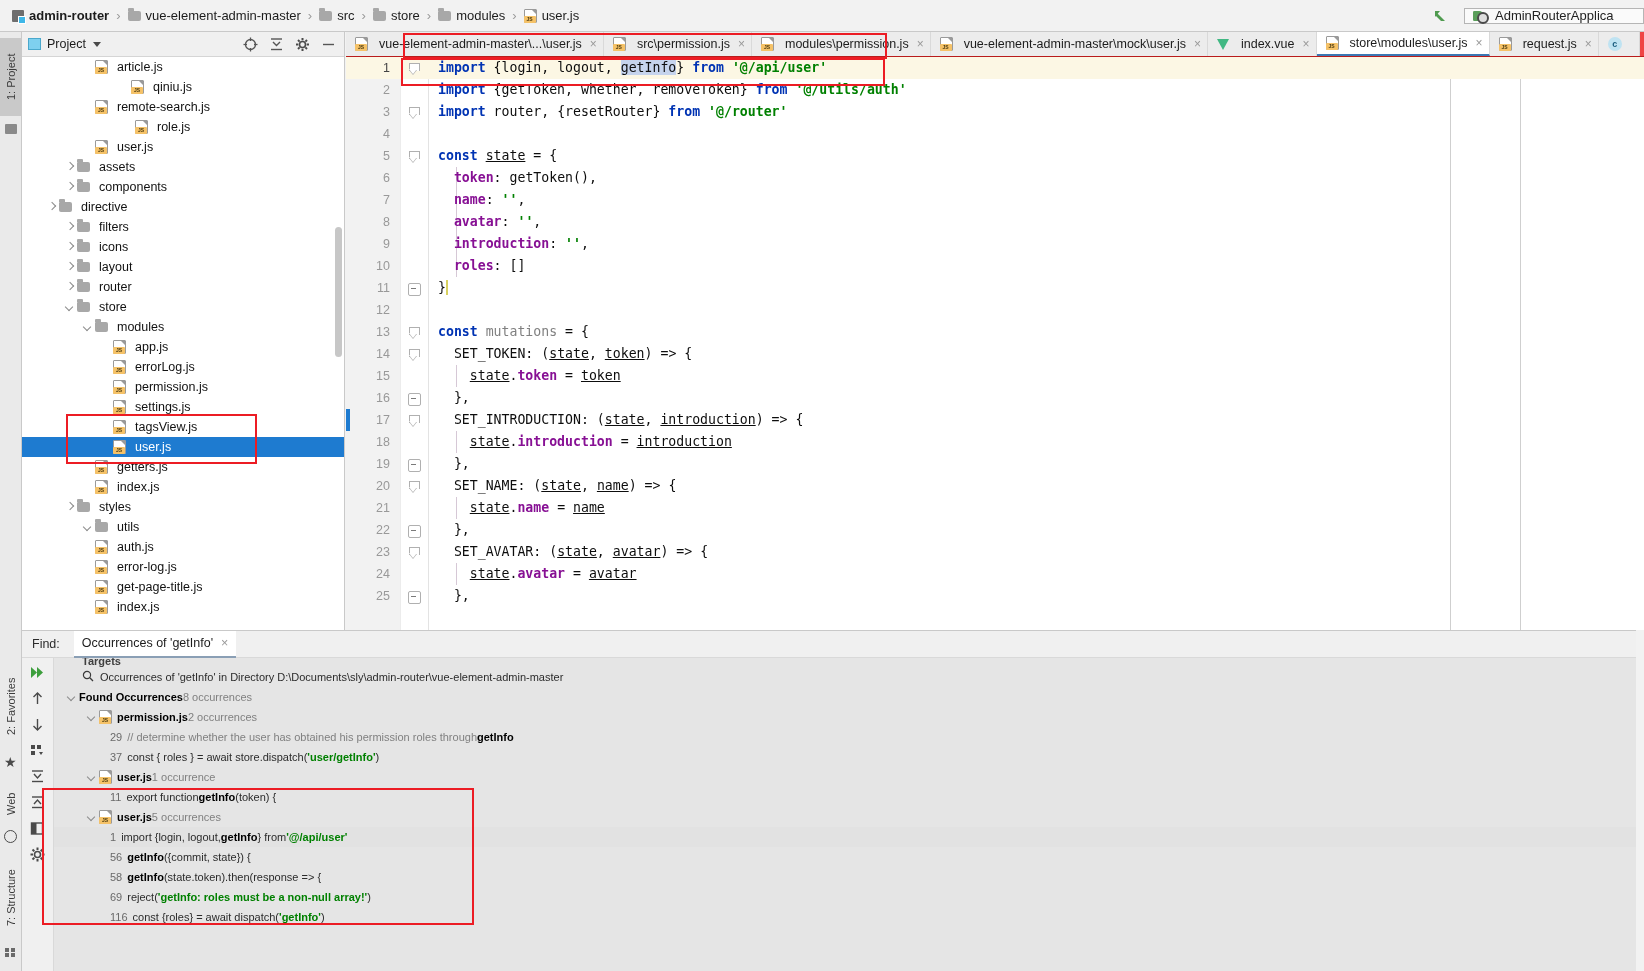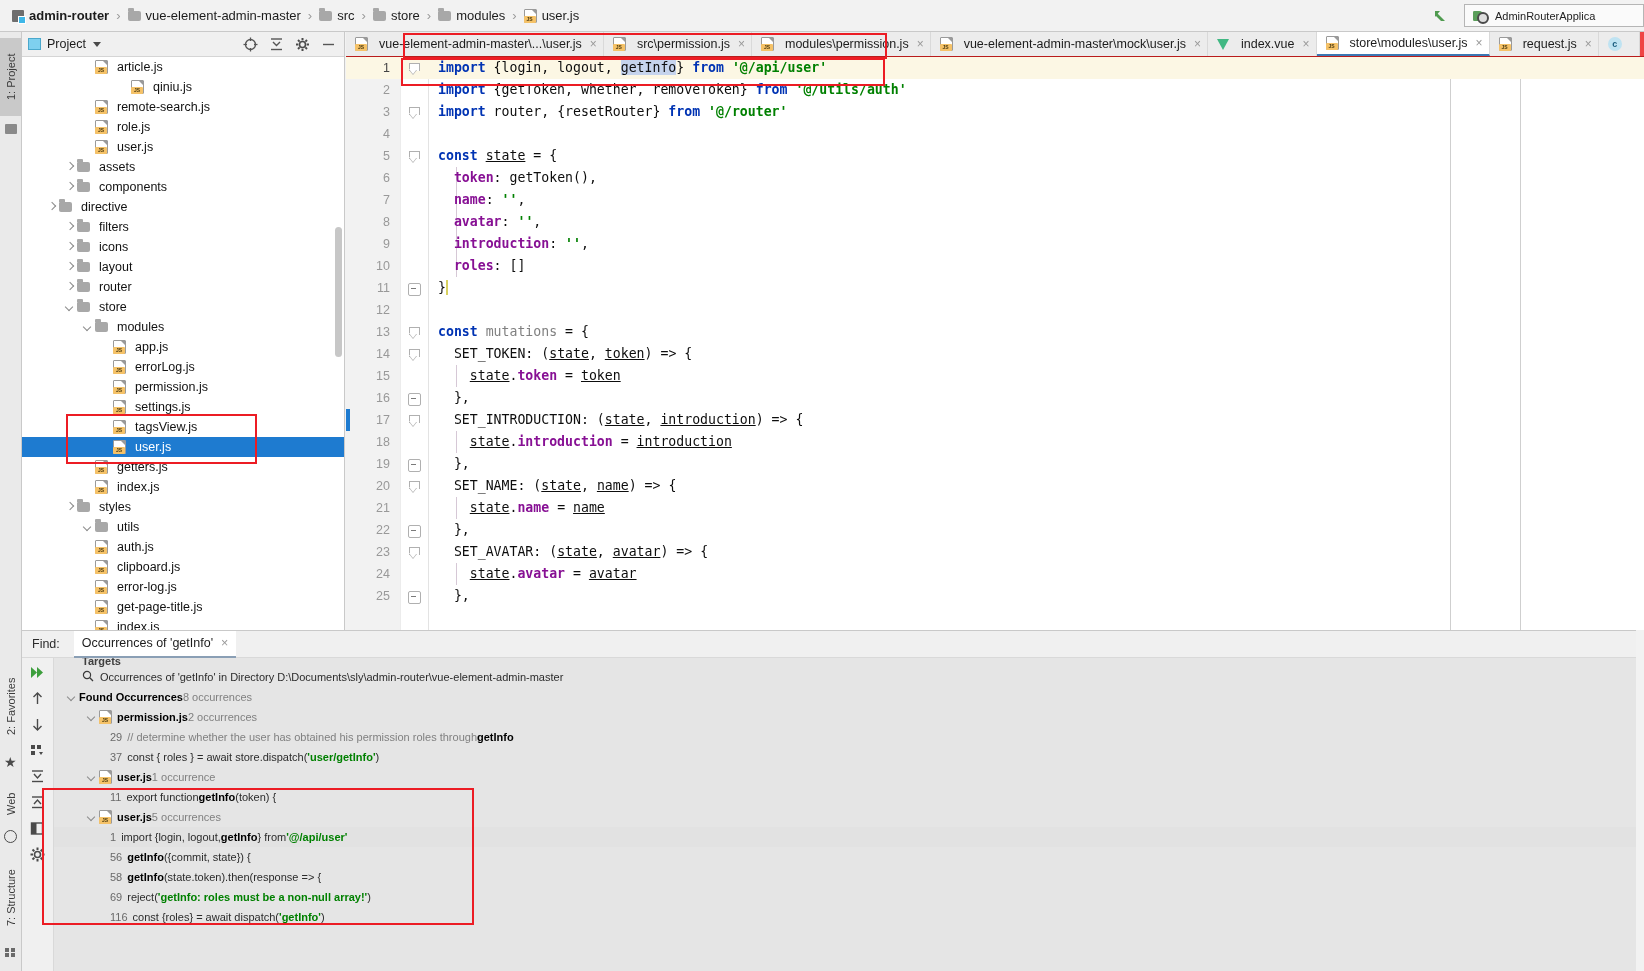--- a/index.html
+++ b/index.html
@@ -51,22 +51,22 @@
   }
   .ico-vue::before {
     content:""; position:absolute; left:0; top:1px;
     border-left:6.5px solid transparent; border-right:6.5px solid transparent; border-top:11px solid #41b883;
   }
 
   .navbar-right { margin-left: auto; display: flex; align-items: center; height: 100%; padding-right: 0; }
   .run-arrow { width: 26px; height: 26px; position: relative; margin-right: 10px; }
   .run-arrow svg { position: absolute; left: 4px; top: 4px; }
   .runconfig {
-    height: 23px; min-width: 180px; border: 1px solid #b5b5b5; background: #fafafa;
-    display:flex; align-items:center; padding: 0 8px; font-size: 11px; color:#222;
+    height: 16px; min-width: 180px; border: 1px solid #b5b5b5; background: #fafafa;
+    display:flex; align-items:center; padding: 0 8px; font-size: 13px; color:#222;
   }
   .runconfig .cfgicon { width:16px;height:14px;margin-right:6px;position:relative; }
   .runconfig .cfgicon::before{content:"";position:absolute;left:0;top:2px;width:11px;height:10px;background:#5a9e5a;border-radius:2px 8px 8px 2px;}
   .runconfig .cfgicon::after{content:"";position:absolute;right:0;top:3px;width:8px;height:8px;border:2px solid #4a4a4a;border-radius:50%;background:#dedede;}
 
   
   .vstrip {
     position: absolute; left: 0; background: #eaeaea; border-right: 1px solid #c9c9c9;
     width: 22px;
   }
@@ -374,21 +374,21 @@
         <div class="row" style="padding-left: 96px;">
           <span class="arrow"></span>
           <span class="ico ico-js"></span>
           <span class="rowlabel">qiniu.js</span>
         </div>
         <div class="row" style="padding-left: 60px;">
           <span class="arrow"></span>
           <span class="ico ico-js"></span>
           <span class="rowlabel">remote-search.js</span>
         </div>
-        <div class="row" style="padding-left: 60px;">
+        <div class="row" style="padding-left: 60px; margin-left: 40px;">
           <span class="arrow"></span>
           <span class="ico ico-js"></span>
           <span class="rowlabel">role.js</span>
         </div>
         <div class="row" style="padding-left: 60px;">
           <span class="arrow"></span>
           <span class="ico ico-js"></span>
           <span class="rowlabel">user.js</span>
         </div>
         <div class="row" style="padding-left: 42px;">
@@ -483,25 +483,20 @@
         </div>
         <div class="row" style="padding-left: 60px;">
           <span class="arrow open"></span>
           <span class="ico ico-folder"></span>
           <span class="rowlabel">utils</span>
         </div>
         <div class="row" style="padding-left: 60px;">
           <span class="arrow"></span>
           <span class="ico ico-js"></span>
           <span class="rowlabel">auth.js</span>
-        </div>
-        <div class="row" style="padding-left: 60px;">
-          <span class="arrow"></span>
-          <span class="ico ico-js"></span>
-          <span class="rowlabel">clipboard.js</span>
         </div>
         <div class="row" style="padding-left: 60px;">
           <span class="arrow"></span>
           <span class="ico ico-js"></span>
           <span class="rowlabel">error-log.js</span>
         </div>
         <div class="row" style="padding-left: 60px;">
           <span class="arrow"></span>
           <span class="ico ico-js"></span>
           <span class="rowlabel">get-page-title.js</span>

